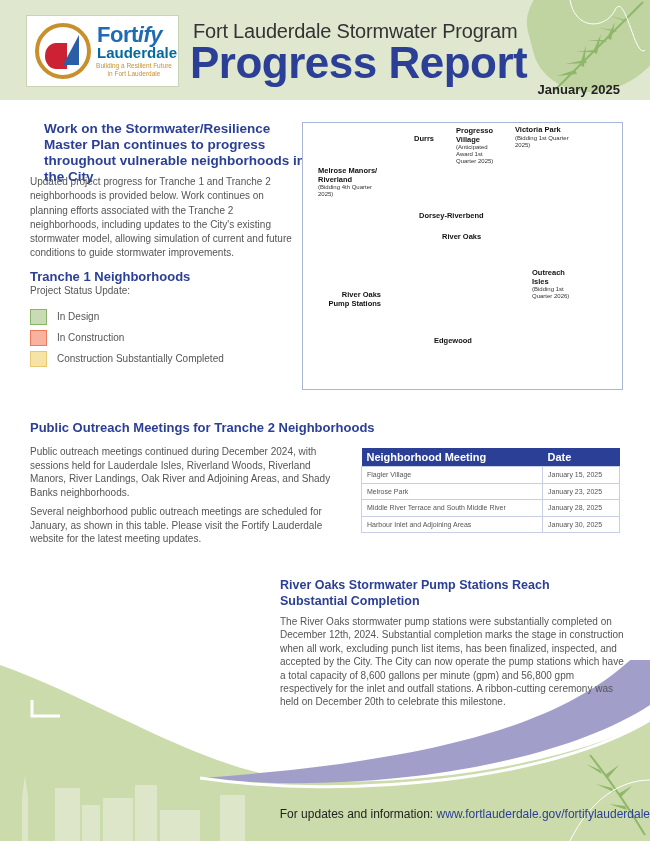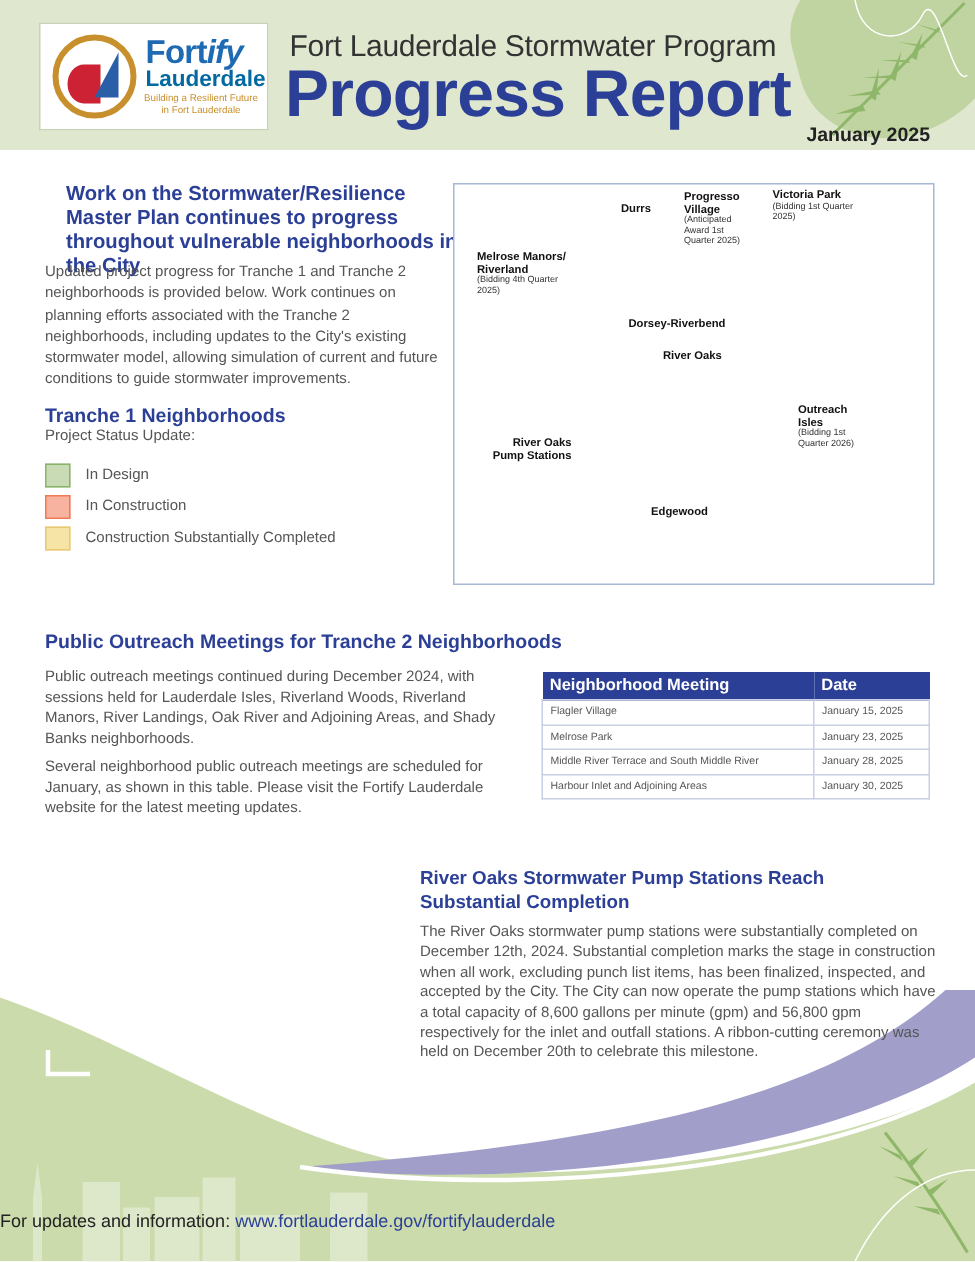--- a/index.html
+++ b/index.html
@@ -40,21 +40,21 @@
   .s2-p2 { position: absolute; left: 30px; top: 505px; width: 310px; font-size: 10px; line-height: 13.5px; color: #555; }
 
   .meet-table { position: absolute; left: 361px; top: 448px; width: 259px; border-collapse: collapse; }
   .meet-table th { background: #2b3f96; color: #fff; font-size: 11px; font-weight: bold; text-align: left; padding: 3px 5px; height: 18px; }
   .meet-table td { font-size: 7px; color: #555; padding: 2px 5px; height: 16.5px; border: 1px solid #c8cfe4; }
   .meet-table td:first-child { width: 181px; }
 
   .bottom-green { position: absolute; left: 0; top: 660px; width: 650px; height: 181px; }
   .s3-title { position: absolute; left: 280px; top: 578px; width: 330px; font-size: 12.5px; font-weight: bold; color: #2b3f96; line-height: 15.5px; }
   .s3-body { position: absolute; left: 280px; top: 615px; width: 345px; font-size: 10px; line-height: 13.4px; color: #555; }
-  .footer-text { position: absolute; left: 0; width: 650px; top: 807px; text-align: left; font-size: 12px; color: #222; }
+  .footer-text { position: absolute; left: 0; width: 650px; top: 807px; text-align: right; font-size: 12px; color: #222; }
   .footer-text a { color: #2b3f96; text-decoration: none; }
 </style>
 </head>
 <body>
 
 <div class="header">
   <div class="header-leaf-blob"></div>
   <svg class="palm" width="110" height="95" viewBox="0 0 110 95">
     <path d="M20 90 C 50 60, 80 30, 108 2" stroke="#8fb76a" stroke-width="2" fill="none"></path>
     <g fill="#8fb76a">

